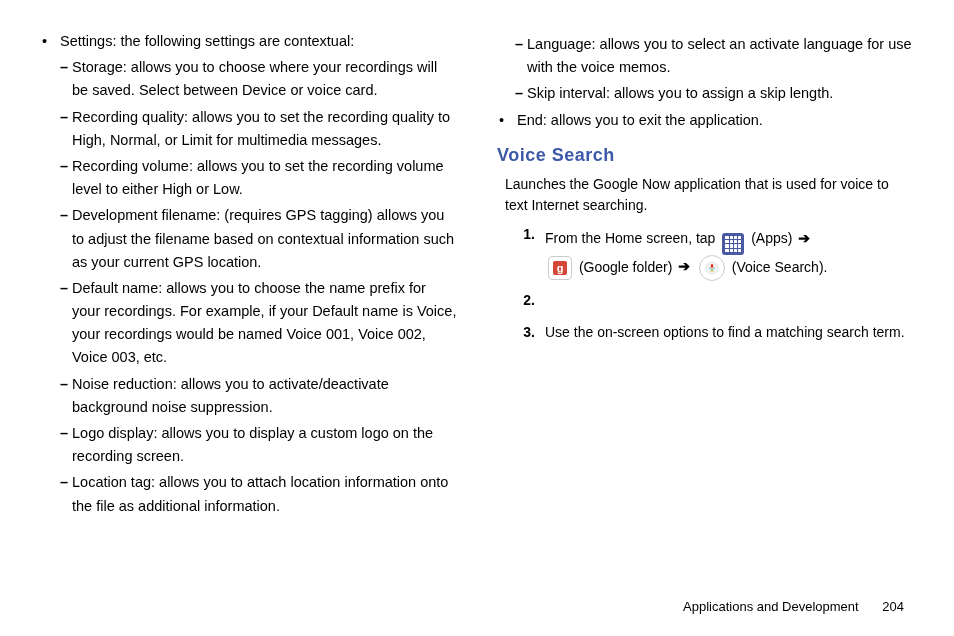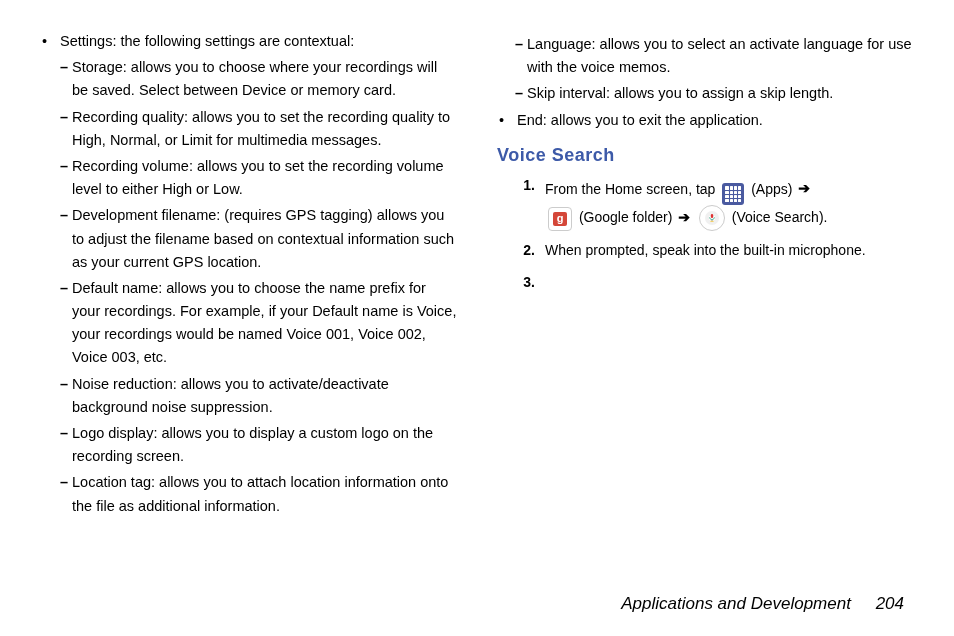--- a/index.html
+++ b/index.html
@@ -160,44 +160,43 @@
       height: 10px;
     }
     .arrow {
       font-weight: 700;
       margin: 0 2px;
     }
     .footer {
       position: absolute;
       bottom: 22px;
       right: 50px;
-      font-size: 17px;
+      font-size: 13px;
       font-family: Arial, sans-serif;
-      font-style: italic;
     }
     .footer .pnum {
       margin-left: 20px;
     }
     b { font-weight: 400; }
   </style>
 </head>
 <body>
 
 <div class="page">
 
   <div class="col col-left">
 
     <div class="bullet-row">
       <div class="bullet-mark">•</div>
       <div class="bullet-content">
         <b>Settings</b><span>: the following settings are contextual:</span>
 
         <div class="dash-row indent-0">
           <div class="dash-mark">–</div>
-          <div class="dash-content"><b>Storage</b><span>: allows you to choose where your recordings will be saved. Select between Device or memory card.</span></div>
+          <div class="dash-content"><b>Storage</b><span>: allows you to choose where your recordings will be saved. Select between Device or voice card.</span></div>
         </div>
 
         <div class="dash-row">
           <div class="dash-mark">–</div>
           <div class="dash-content"><b>Recording quality</b><span>: allows you to set the recording quality to High, Normal, or Limit for multimedia messages.</span></div>
         </div>
 
         <div class="dash-row">
           <div class="dash-mark">–</div>
           <div class="dash-content"><b>Recording volume</b><span>: allows you to set the recording volume level to either High or Low.</span></div>
@@ -247,20 +246,21 @@
         </div>
       </div>
       <div class="bullet-row">
         <div class="bullet-mark">•</div>
         <div class="bullet-content"><b>End</b><span>: allows you to exit the application.</span></div>
       </div>
     </div>
 
     <div class="heading-voice">Voice Search</div>
 
+    <p class="para">Launches the Google Now application that is used for voice to text Internet searching.</p>
 
     <div class="step-row">
       <div class="step-num">1.</div>
       <div class="step-body">
         <span>From the Home screen, tap </span>
         <span class="icon-box">
           <span class="icon-apps">
               <span class="apps-grid">
                 <span></span>
                 <span></span>
@@ -300,25 +300,25 @@
                 </svg>
               </span>
             </span>
         </span>
         <span> (</span><b>Voice Search</b><span>).</span>
       </div>
     </div>
 
     <div class="step-row">
       <div class="step-num">2.</div>
-      <div class="step-body">When prompted, speak into the built-in microphone.</div>
     </div>
 
     <div class="step-row">
       <div class="step-num">3.</div>
+      <div class="step-body">Use the on-screen options to find a matching search term.</div>
     </div>
 
   </div>
 </div>
 
 <div class="footer">
   <span>Applications and Development</span>
   <span class="pnum">204</span>
 </div>
 

